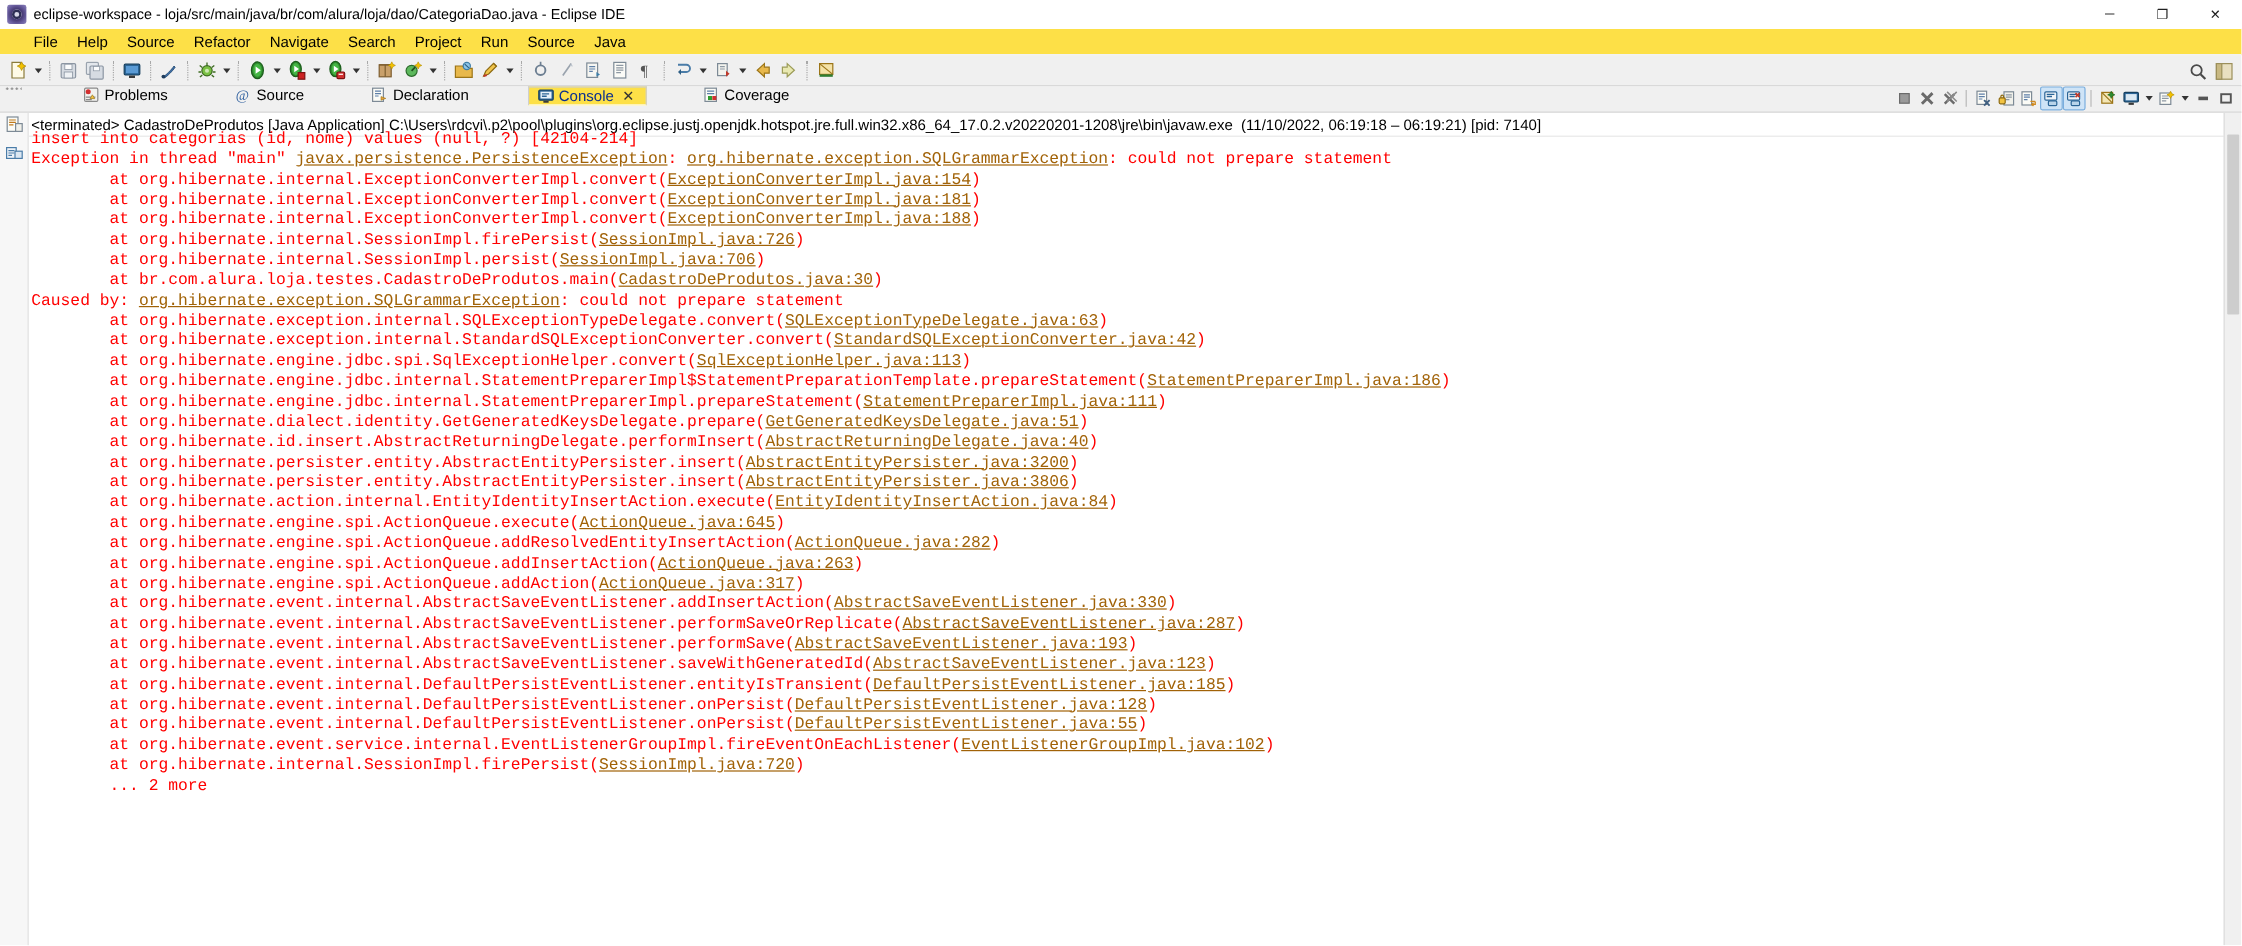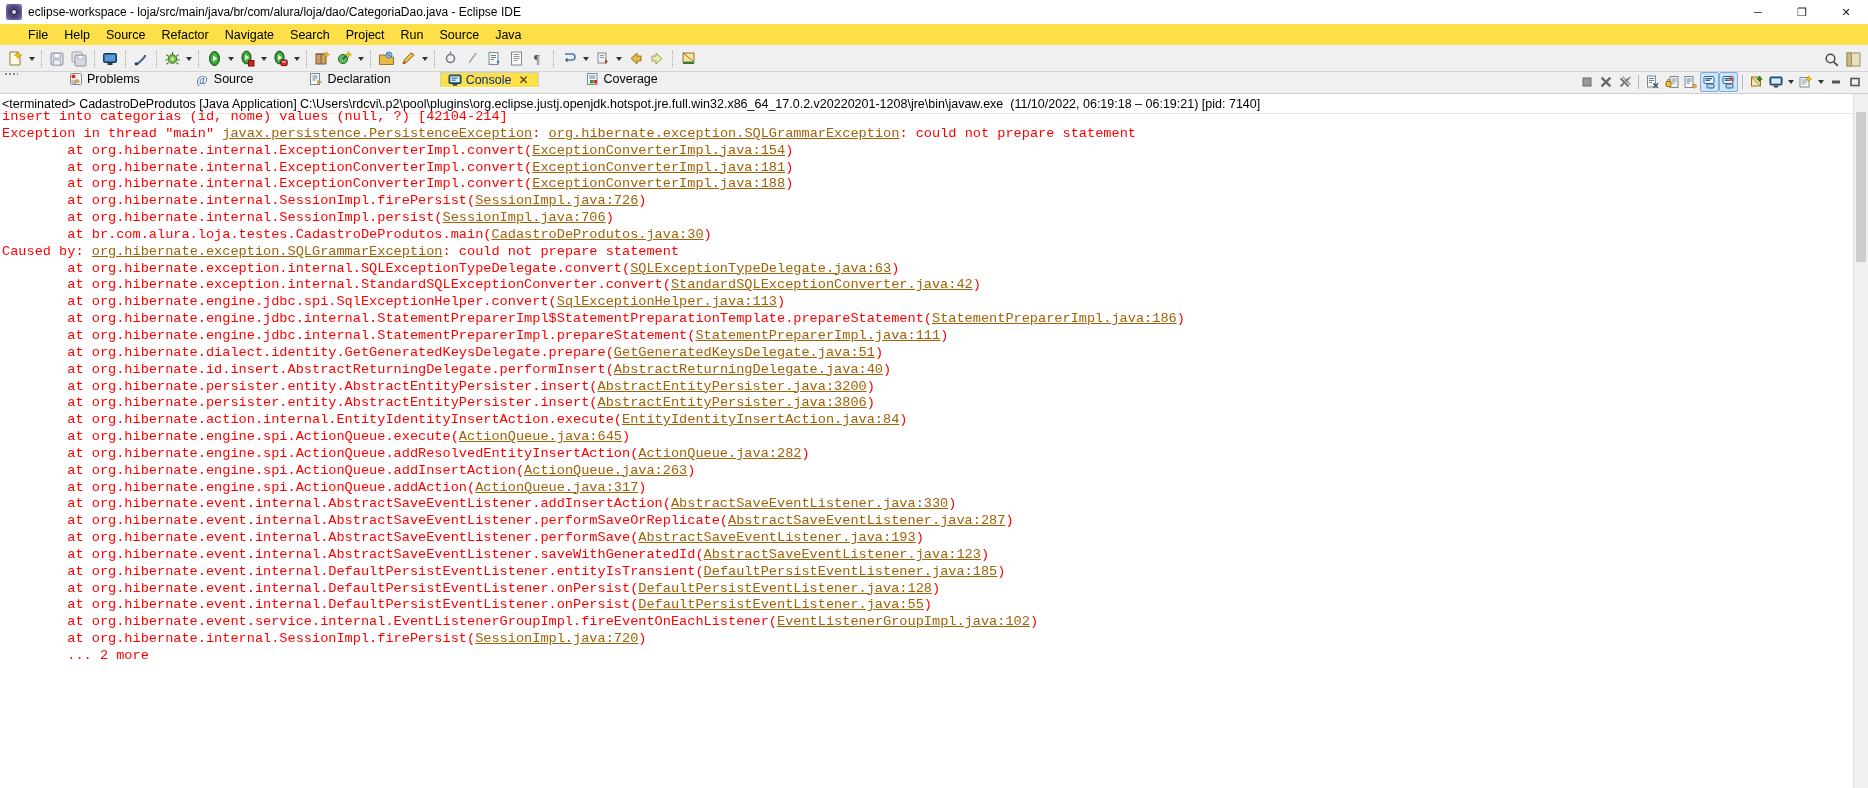--- a/index.html
+++ b/index.html
@@ -184,21 +184,20 @@
     flex: none;
   }
 
   
   .console-wrap {
     position: relative;
     height: calc(788px - 24px - 22px - 26px - 22px);
     background: #ffffff;
     display: flex;
     overflow: hidden;
-    flex-direction: column;
   }
   .console-gutter {
     width: 24px;
     background: #f7f7f7;
     border-right: 1px solid #dedede;
     flex: none;
     position: relative;
   }
   .gutter-ico {
     position: absolute;

